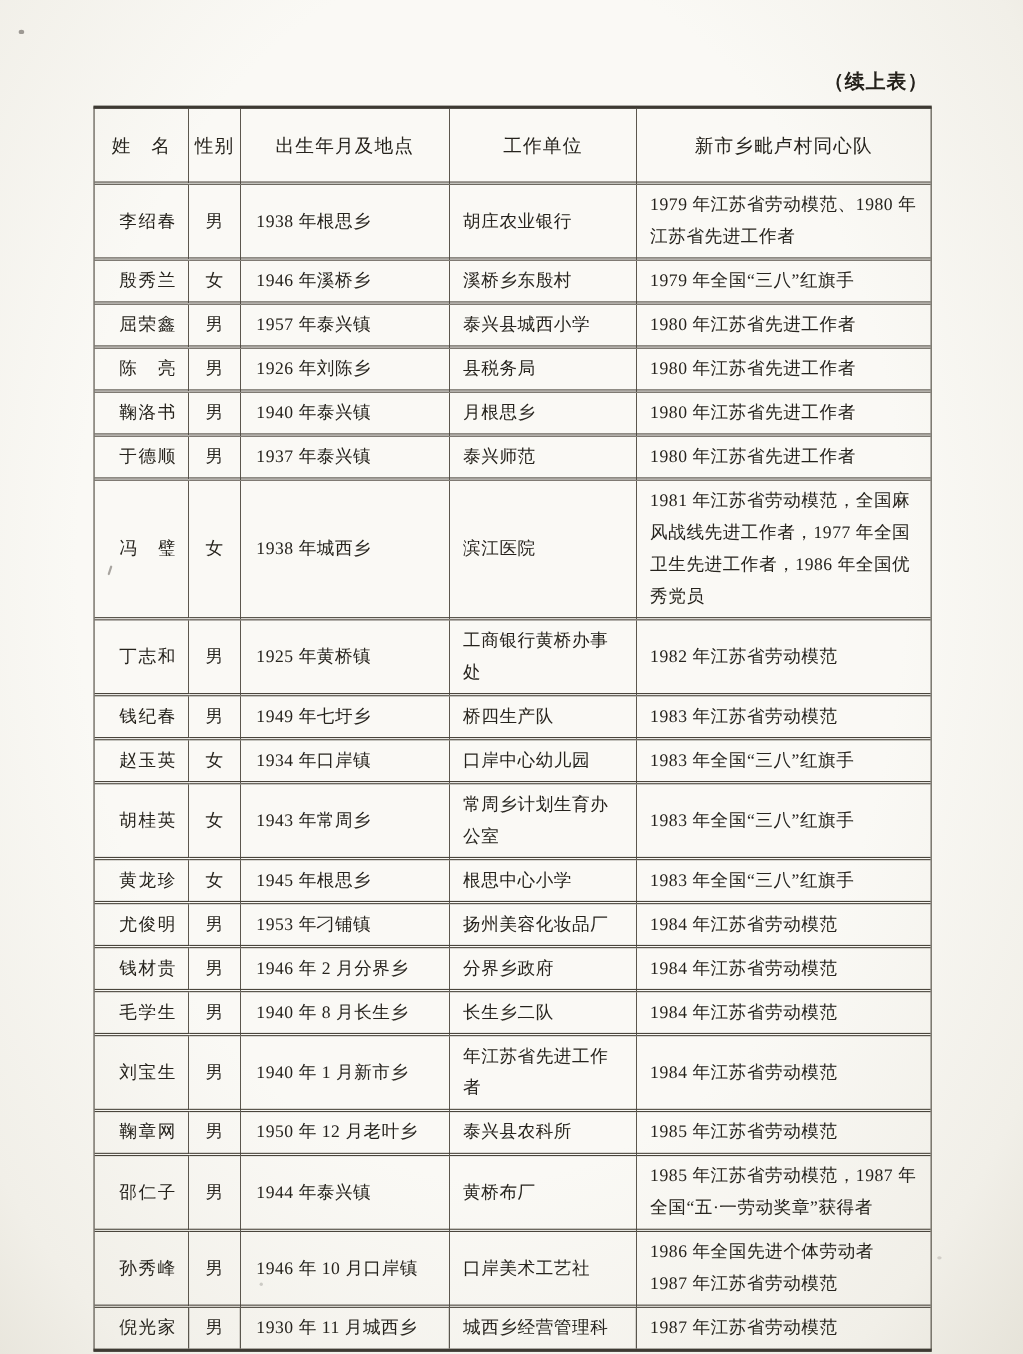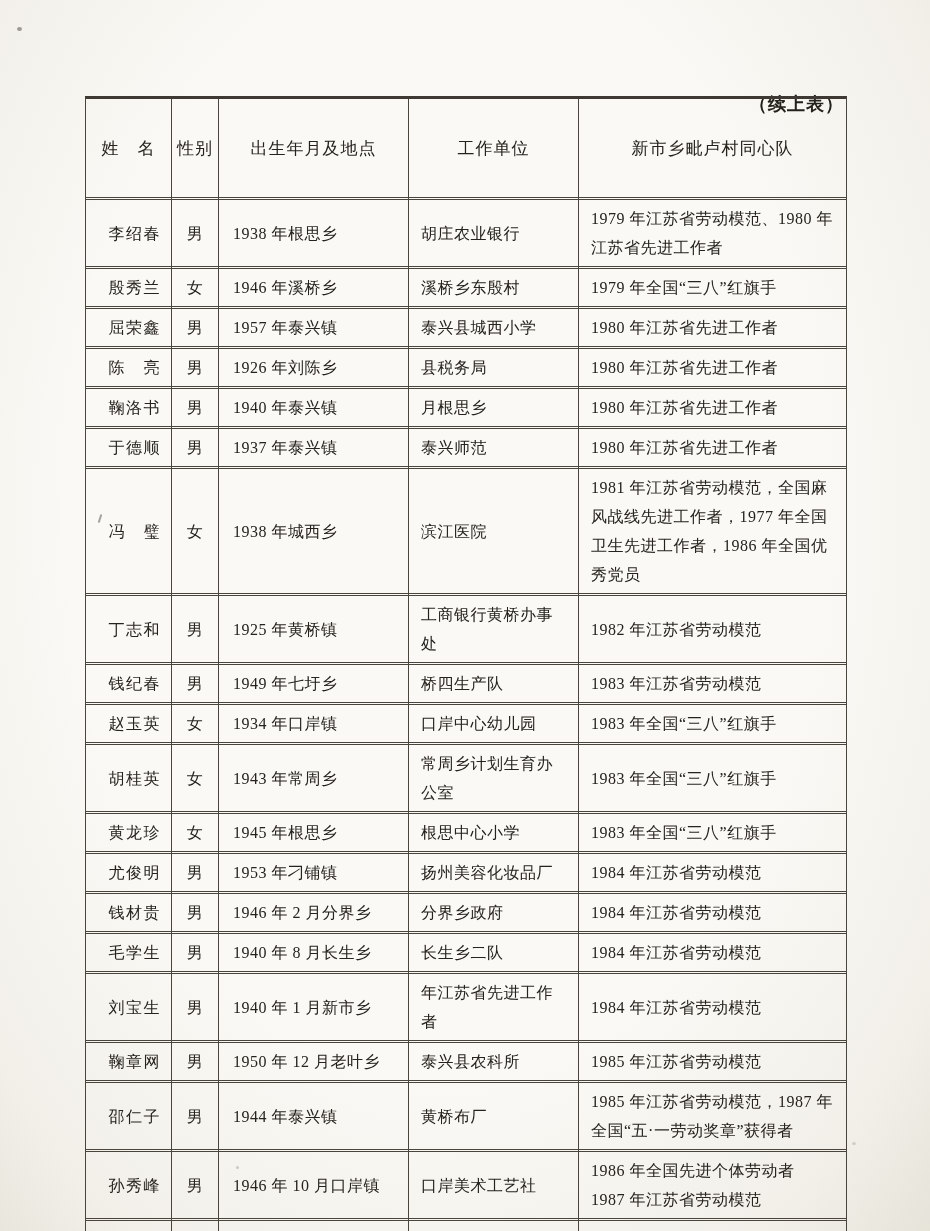--- a/index.html
+++ b/index.html
@@ -21,21 +21,20 @@
     background: radial-gradient(ellipse at 48% 42%, #faf9f5 55%, #f1efe8 85%, #e6e3d9 100%);
   }
   .cont-note {
     position: absolute;
     top: 62px;
     right: 86px;
     font-size: 18px;
     font-weight: bold;
     letter-spacing: 1px;
     color: #24211b;
-    margin-top: 30px;
   }
   table.honor-table {
     position: absolute;
     left: 85px;
     top: 96px;
     width: 760px;
     table-layout: fixed;
     border-collapse: separate;
     border-spacing: 0;
     border-top: 3px solid #3e3a33;
@@ -56,21 +55,21 @@
     font-weight: normal;
     color: #26231d;
   }
   th:last-child, td:last-child { border-right: none; }
   tr:last-child td { border-bottom: none; }
   th {
     height: 62px;
     font-size: 17px;
     text-align: center;
     letter-spacing: 1px;
-    padding: 18px 4px;
+    padding: 2px 4px;
   }
   td {
     padding: 4px 10px;
     line-height: 29px;
     letter-spacing: 0.5px;
   }
   td.name-cell  { padding-left: 13px; letter-spacing: 1.5px; text-align: right; }
   td.gender-cell { text-align: center; padding: 4px 2px; }
   td.birth-cell { padding-left: 14px; }
   td.work-cell  { padding-left: 12px; }

